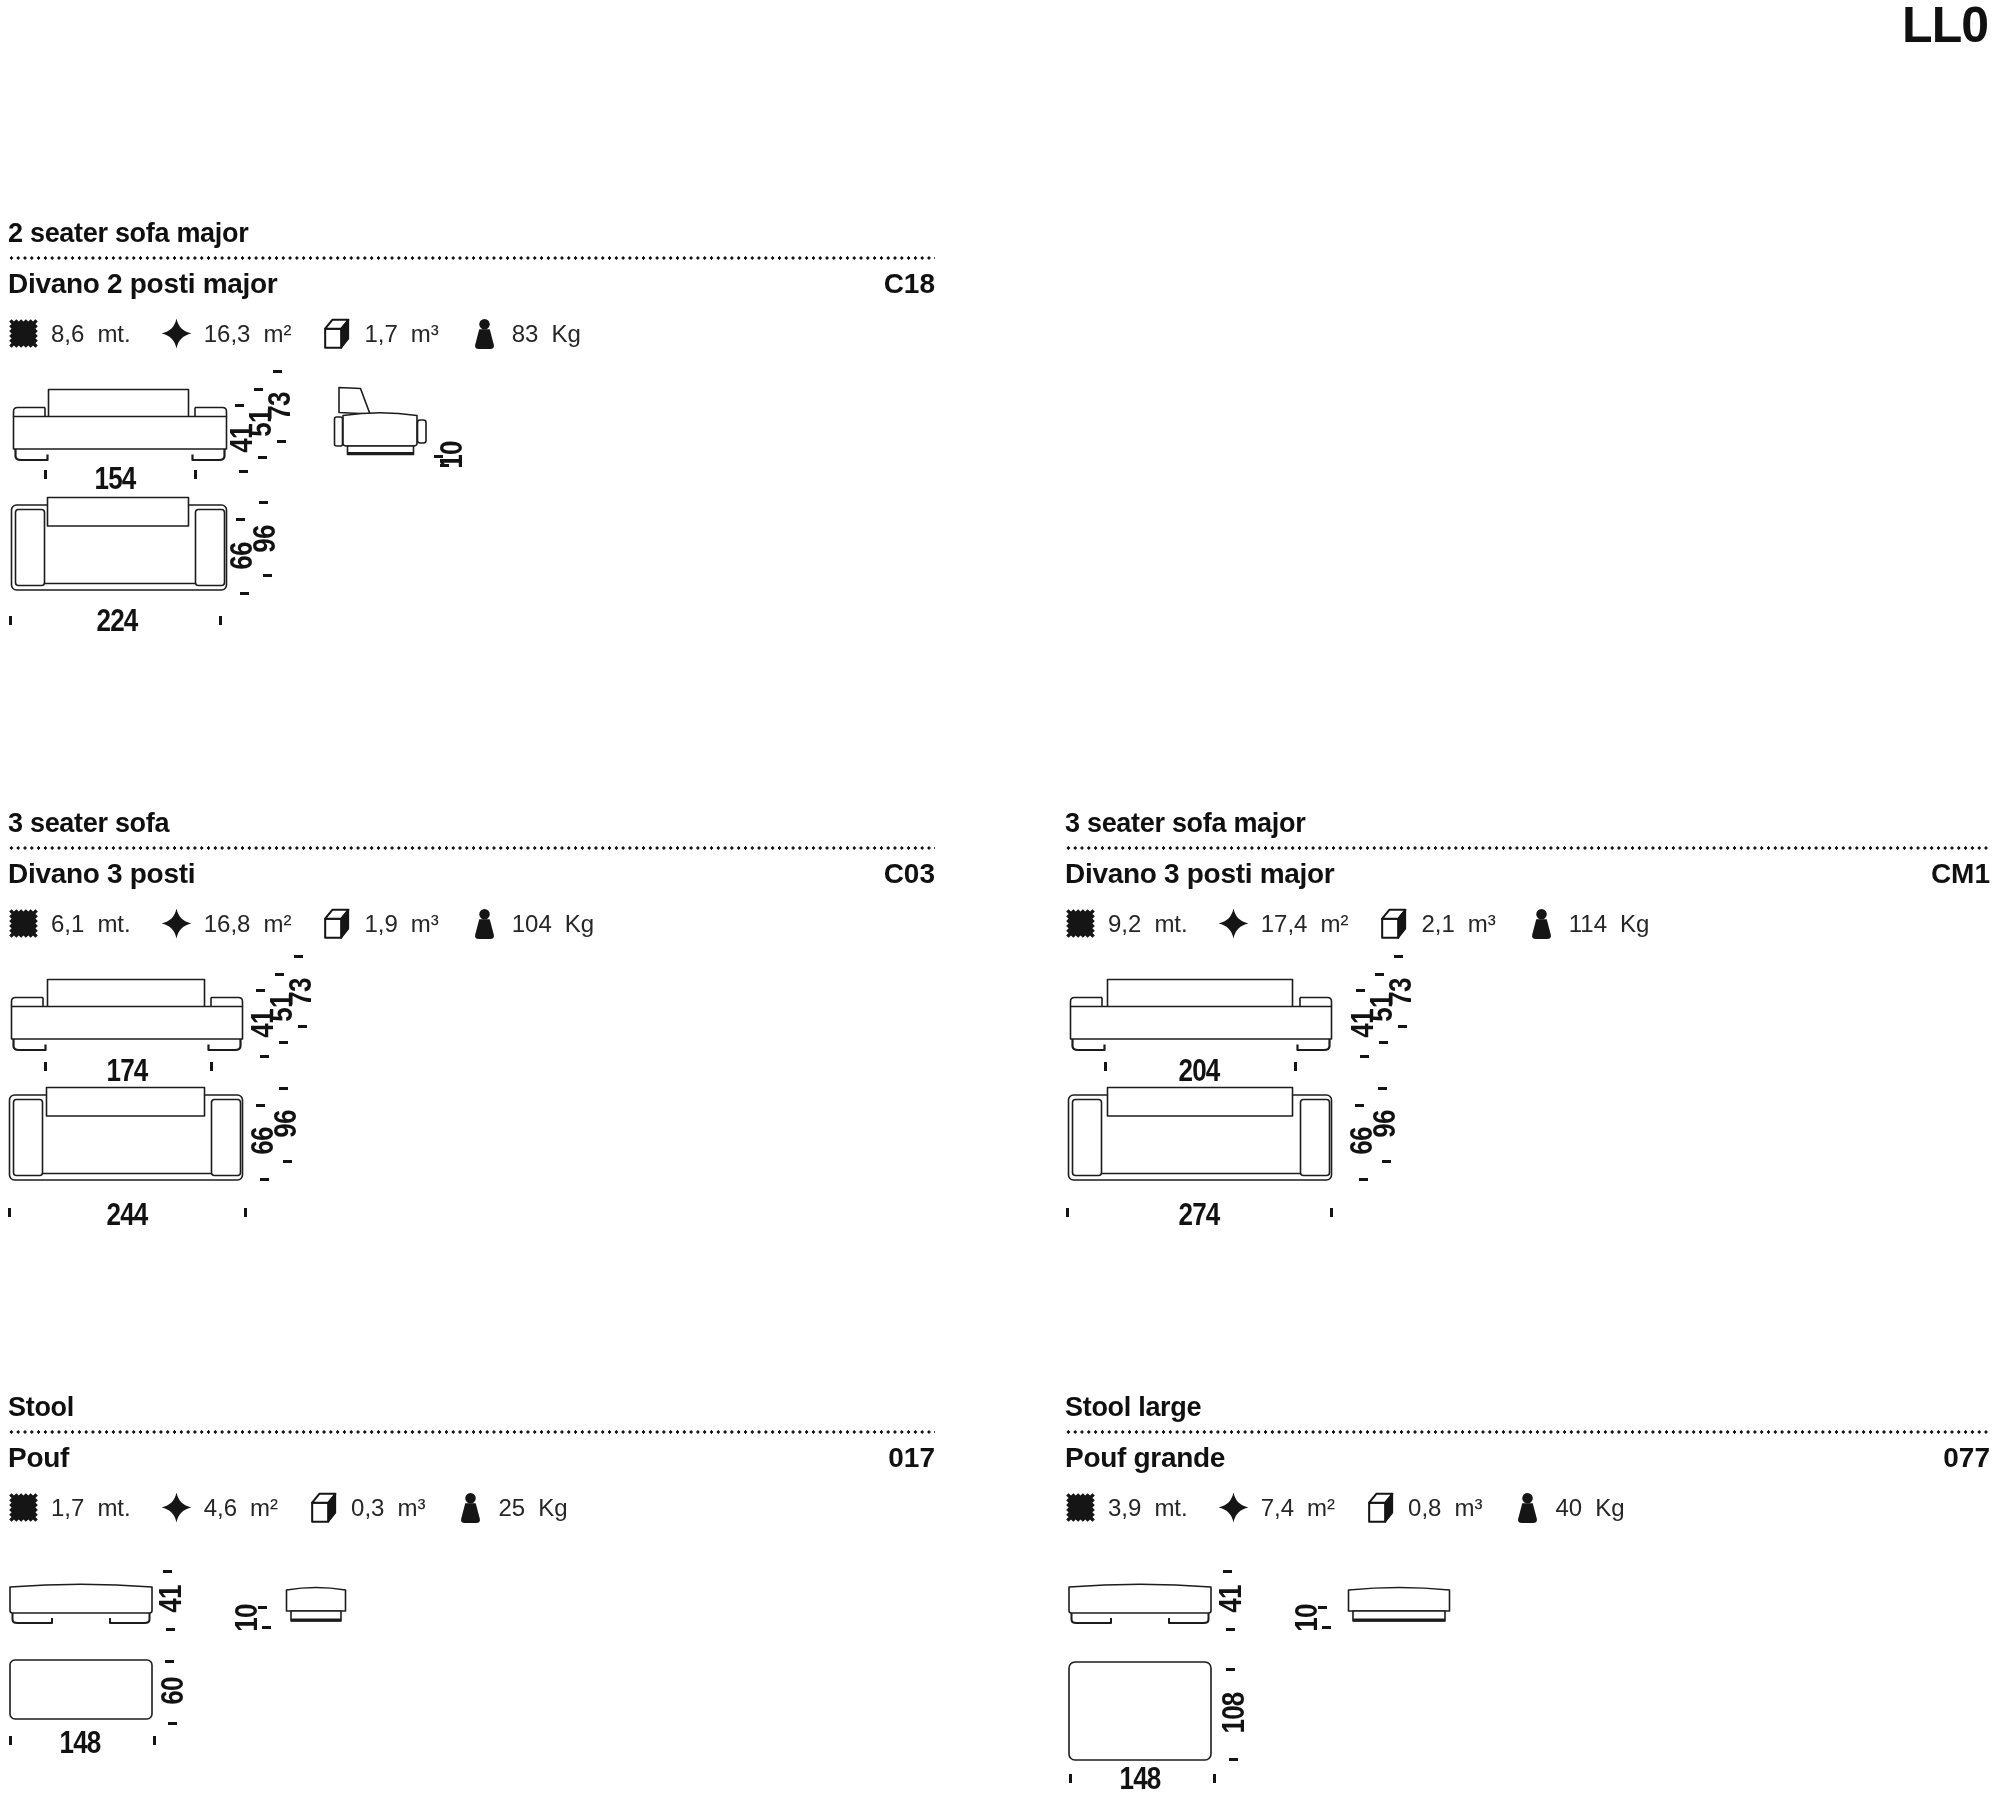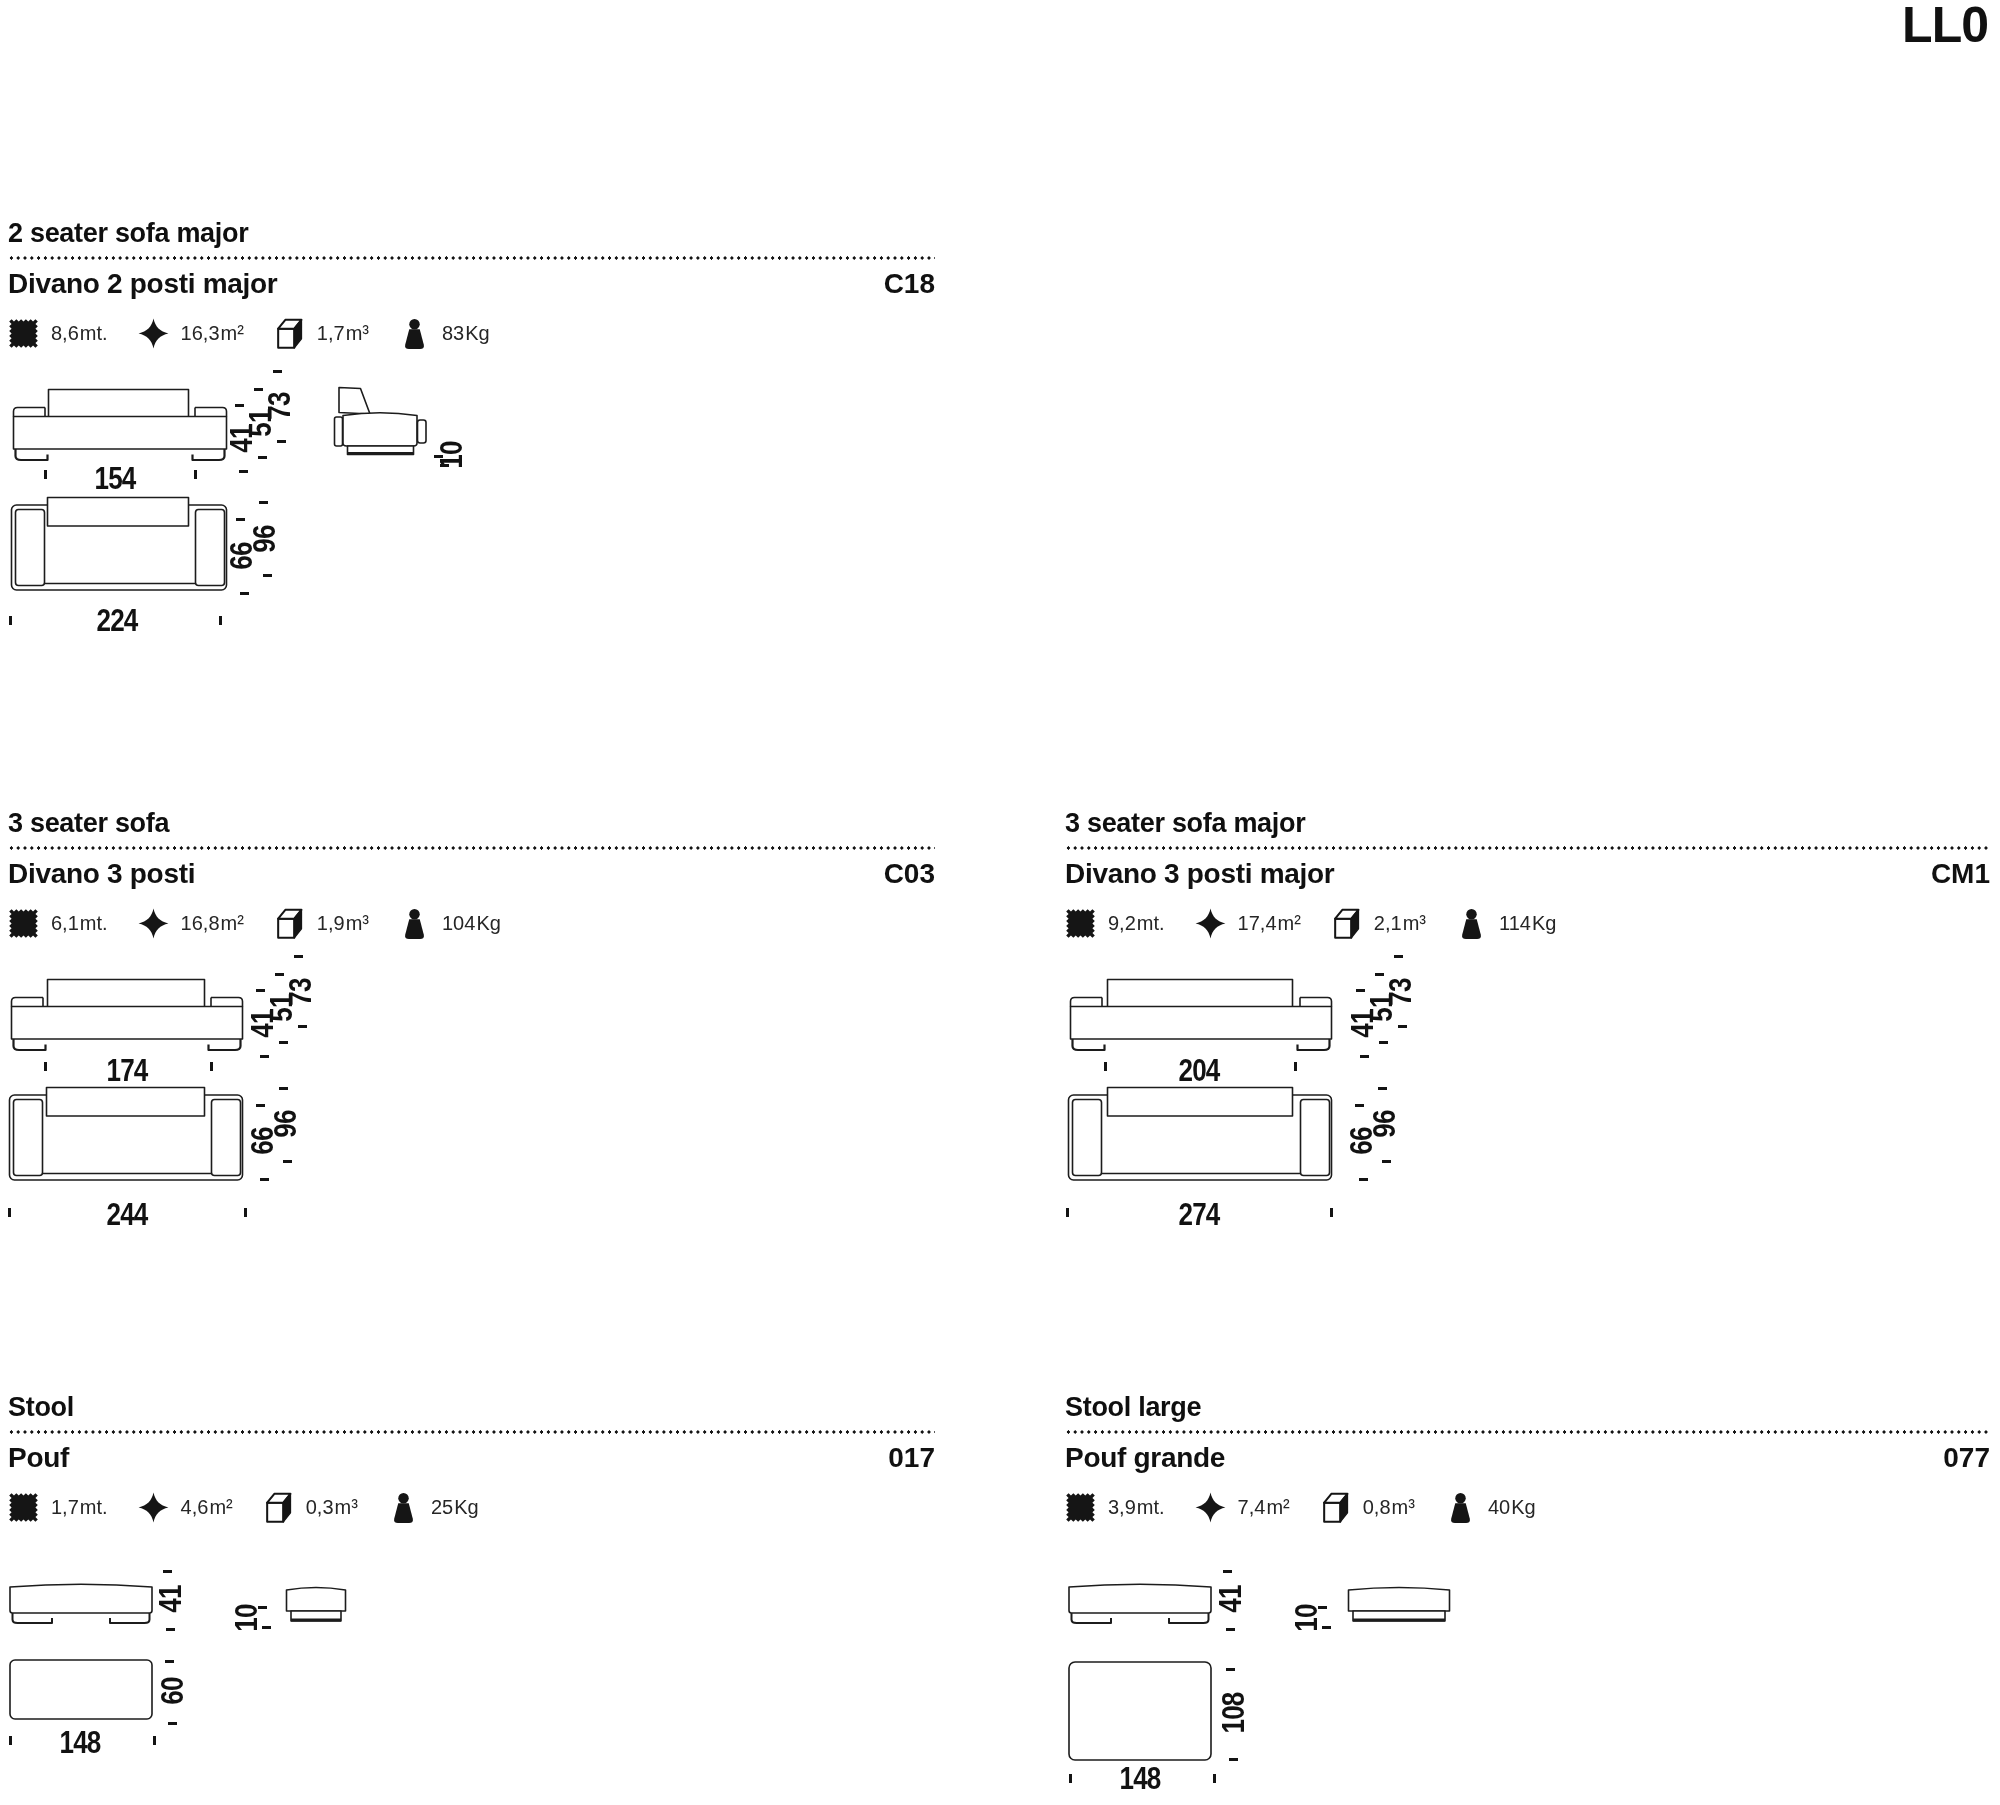--- a/index.html
+++ b/index.html
@@ -8,25 +8,25 @@
   .brand{position:absolute;left:8px;top:0px;font-size:74px;line-height:1;font-weight:700;
          letter-spacing:-2px;border-bottom:7px solid #000;padding-bottom:3px;}
   .sheetcode{position:absolute;right:12px;top:0px;font-size:50px;line-height:1;font-weight:700;letter-spacing:-1px;}
   .sec{position:absolute;}
   .tit{position:absolute;top:0;left:0;font-size:27px;font-weight:700;letter-spacing:-.3px;color:#0f0f0f;white-space:nowrap;}
   .dots{position:absolute;top:38px;left:0;right:0;height:4px;background-repeat:repeat-x;
         background-image:radial-gradient(circle 1.7px at 50% 50%, #141414 98%, transparent 100%);
         background-size:6.8px 4px;}
   .nameit{position:absolute;top:50px;left:0;font-size:28px;font-weight:700;letter-spacing:-.3px;white-space:nowrap;}
   .code{position:absolute;top:50px;right:0;font-size:28px;font-weight:700;letter-spacing:0;}
-  .specs{position:absolute;top:100px;left:0;display:flex;align-items:center;font-size:20px;color:#262626;}
+  .specs{position:absolute;top:100px;left:0;display:flex;align-items:center;font-size:24px;color:#262626;}
   .spec{display:flex;align-items:center;margin-right:30px;}
   .spicon{width:31px;height:31px;flex:0 0 auto;margin-right:12px;}
   .sval{white-space:nowrap;}
-  .sunit{margin-left:1px;white-space:nowrap;}
+  .sunit{margin-left:13px;white-space:nowrap;}
   .draw{position:absolute;}
   .dim{position:absolute;width:110px;height:34px;line-height:34px;text-align:center;
        font-size:31px;font-weight:700;letter-spacing:-1px;color:#121212;transform:scaleX(.84);}
   .rot{transform:rotate(-90deg) scaleX(.84);}
   .tick{position:absolute;background:#141414;}
   .tv{width:2.6px;height:9px;}
   .th{width:9px;height:2.6px;}
 </style>
 </head>
 <body>

